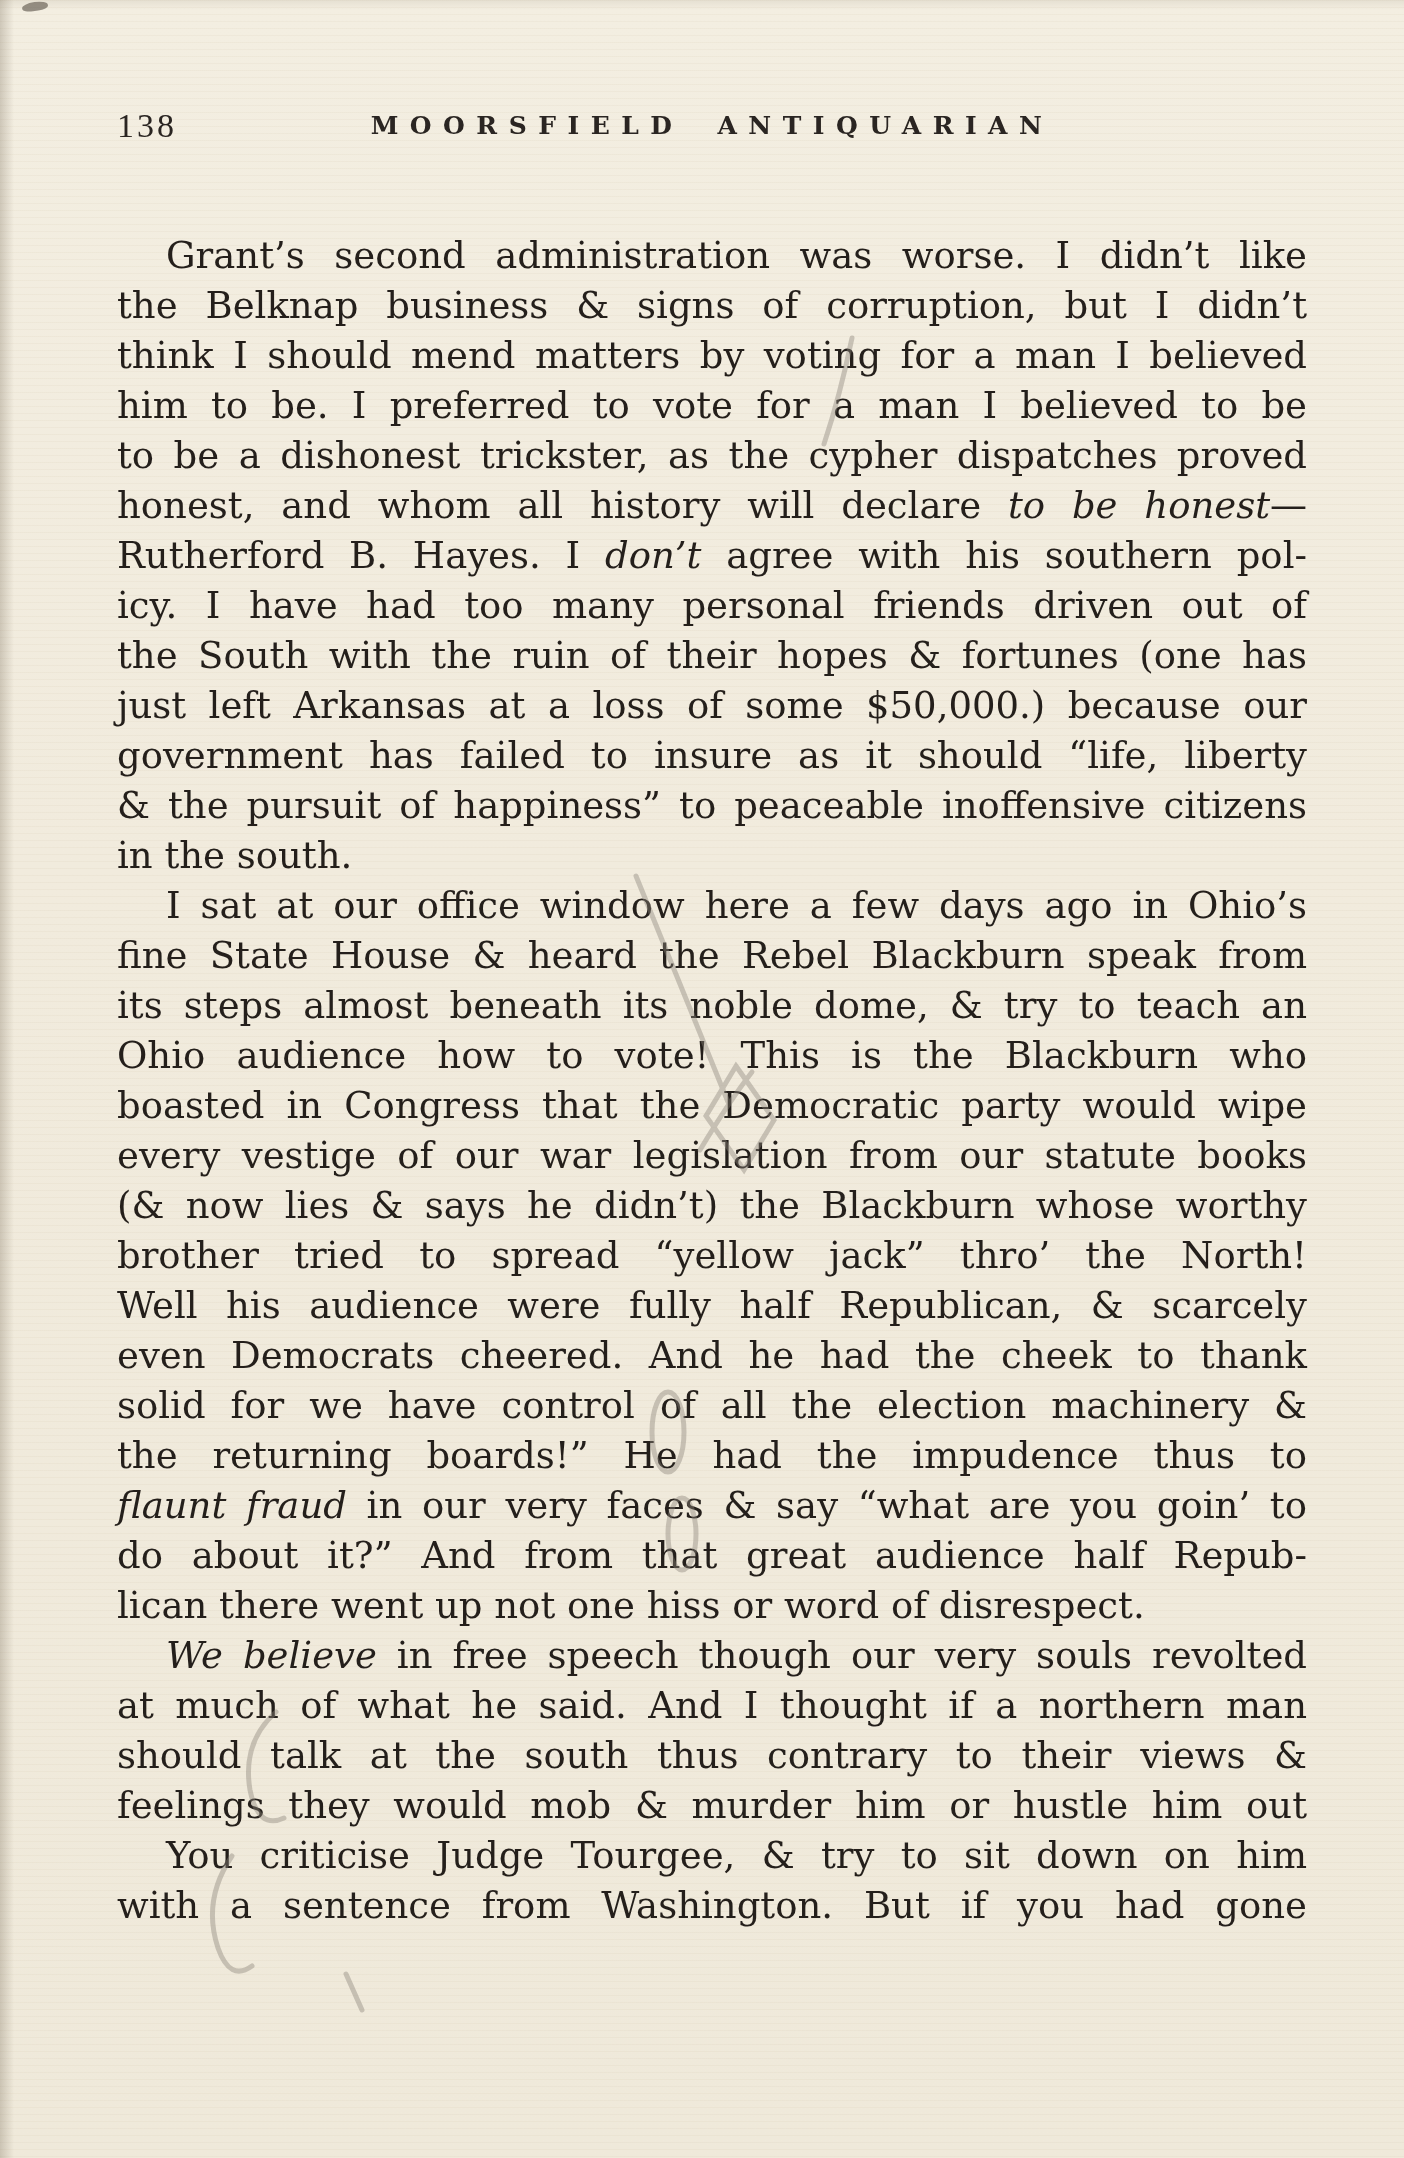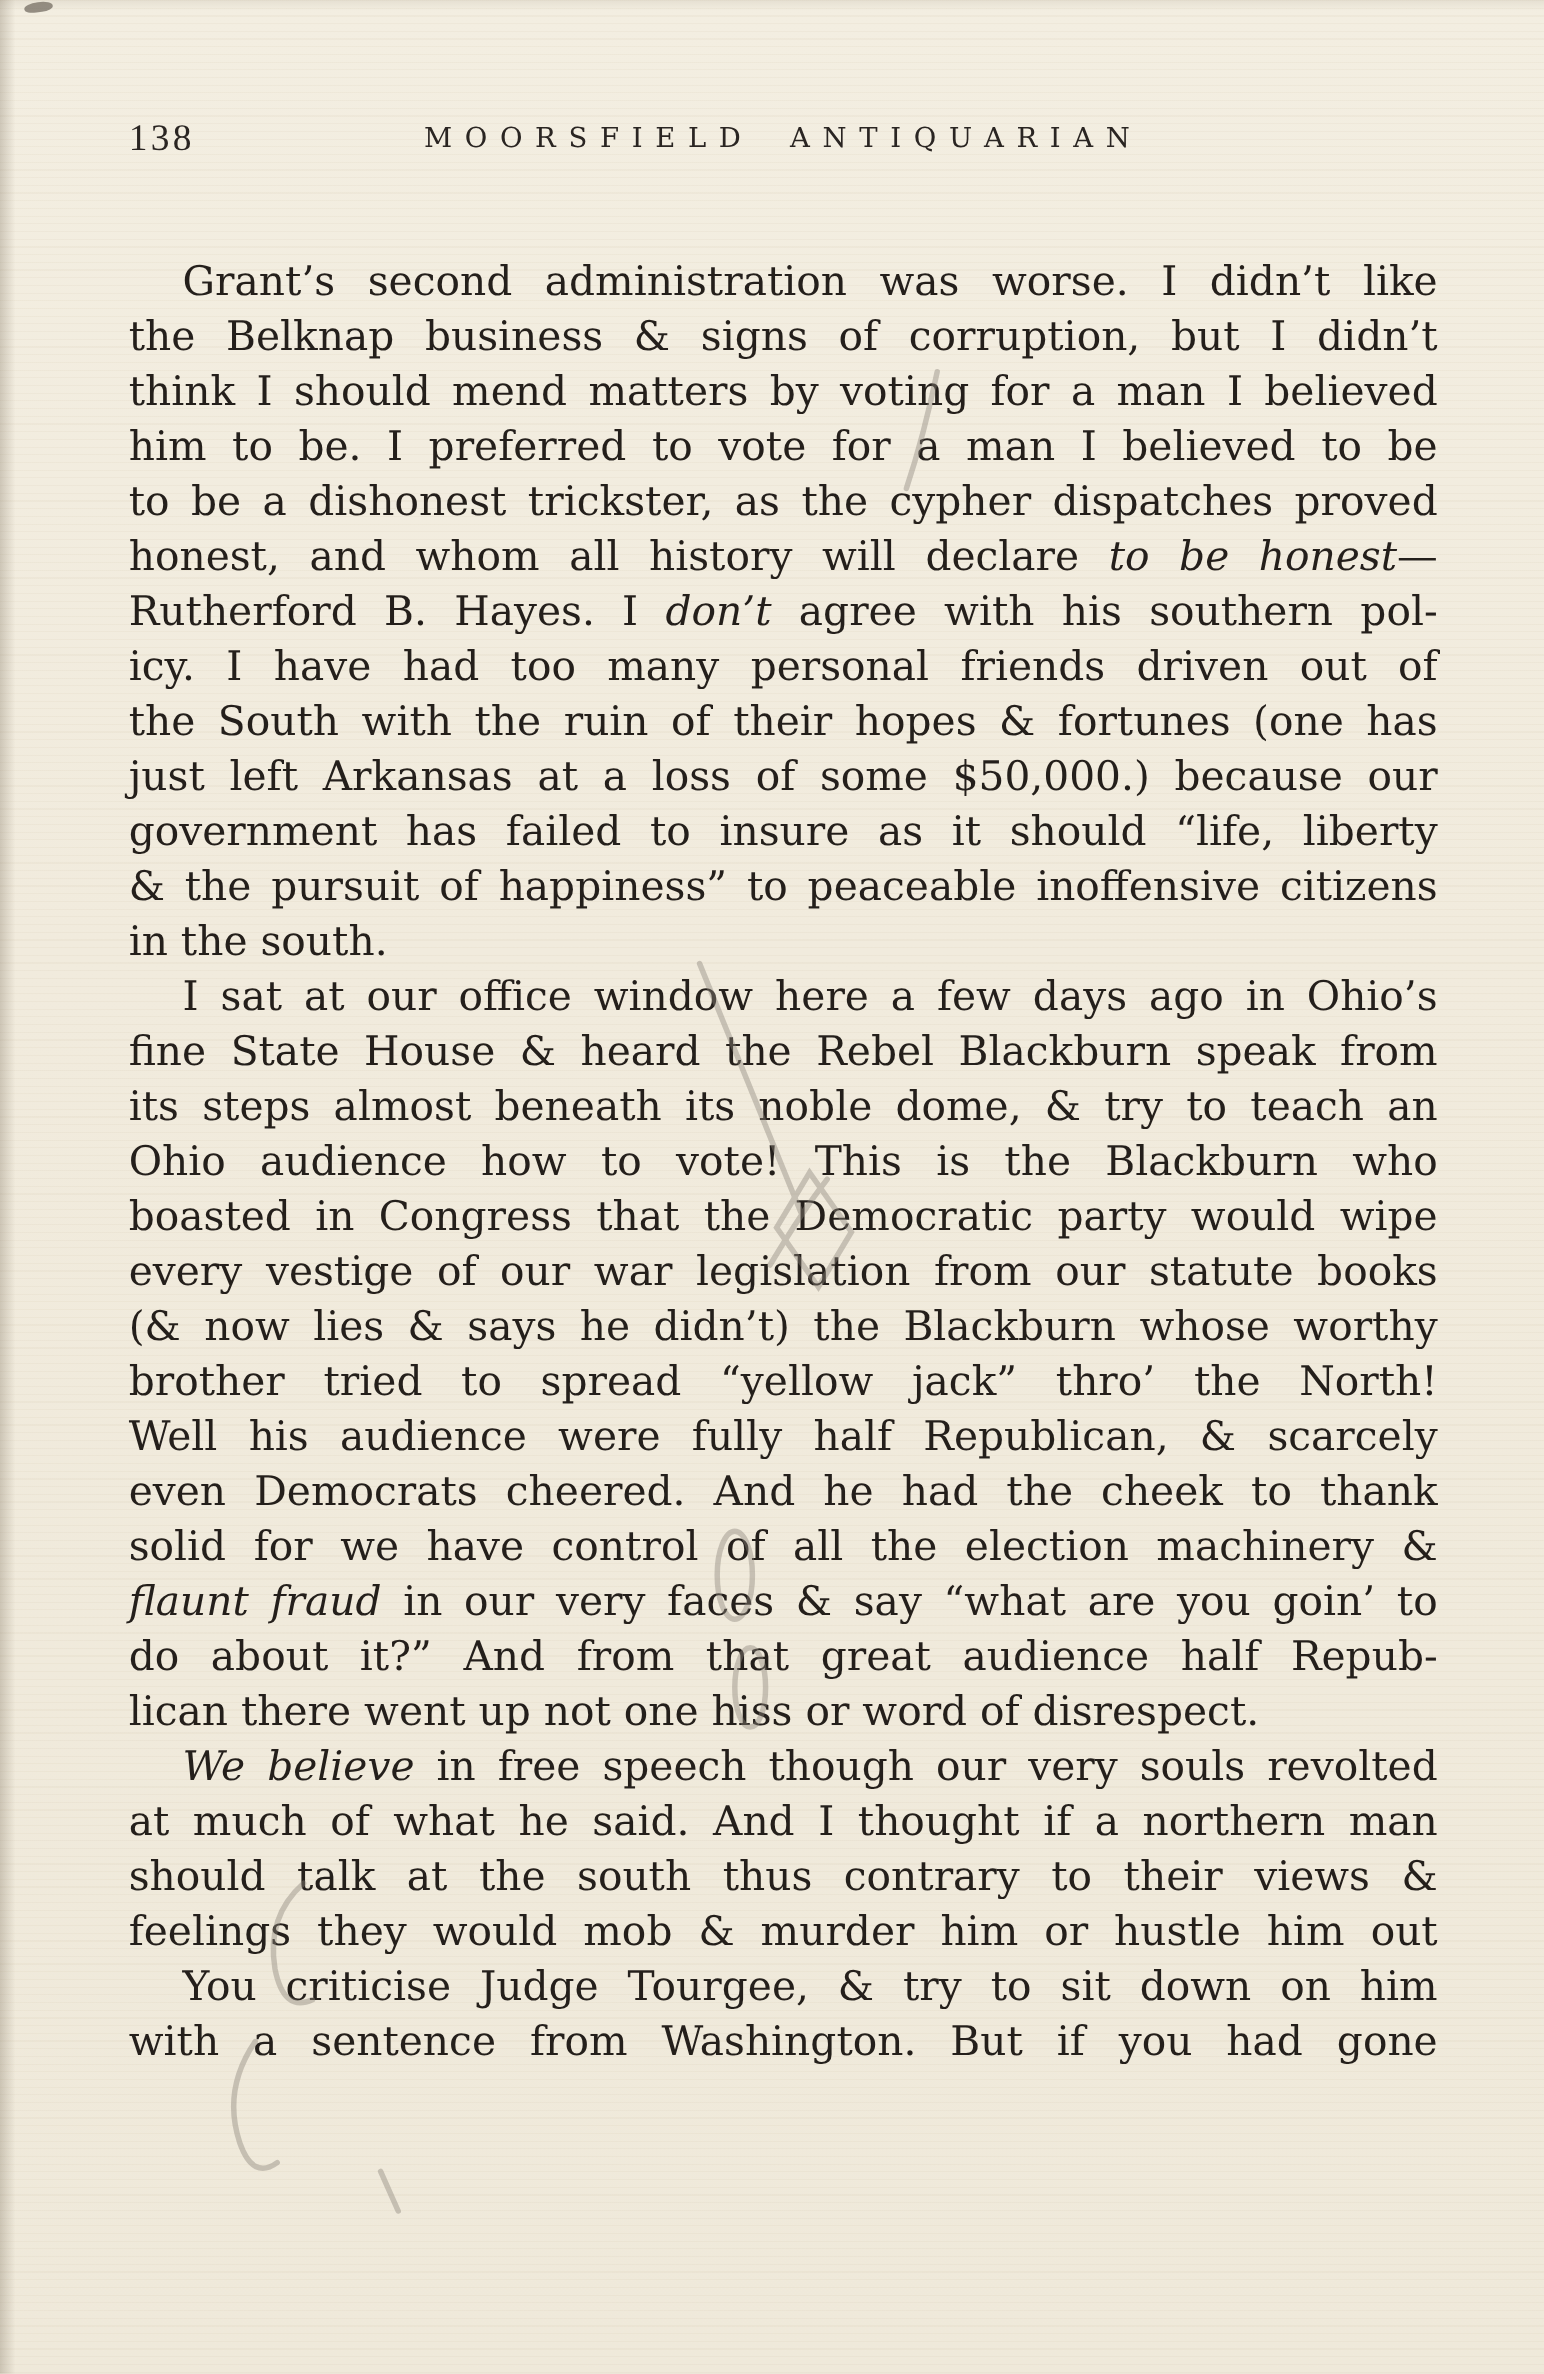--- a/index.html
+++ b/index.html
@@ -45,20 +45,21 @@
     color: #2a2522;
     font-family: Liberation Serif, serif;
   }
   .running-header {
     display: block;
     text-align: center;
     font-size: 25px; line-height: 40px;
     letter-spacing: 0.46em;
     word-spacing: 0.55em;
     color: #2a2522;
+    font-weight: bold;
   }
   .body-text {
     position: absolute;
     left: 117px; top: 231px;
     width: 1190px;
     font-size: 37px;
     line-height: 50px;
     color: #241f1b;
   }
   .para { margin: 0; }
@@ -116,20 +117,21 @@
         <div class="line">fine State House &amp; heard the Rebel Blackburn speak from</div>
         <div class="line">its steps almost beneath its noble dome, &amp; try to teach an</div>
         <div class="line">Ohio audience how to vote!  This is the Blackburn who</div>
         <div class="line">boasted in Congress that the Democratic party would wipe</div>
         <div class="line">every vestige of our war legislation from our statute books</div>
         <div class="line">(&amp; now lies &amp; says he didn’t) the Blackburn whose worthy</div>
         <div class="line">brother tried to spread “yellow jack” thro’ the North!</div>
         <div class="line">Well his audience were fully half Republican, &amp; scarcely</div>
         <div class="line">even Democrats cheered.  And he had the cheek to thank</div>
         <div class="line">solid for we have control of all the election machinery &amp;</div>
+        <div class="line">the returning boards!”  He had the impudence thus to</div>
         <div class="line"><i>flaunt fraud</i> in our very faces &amp; say “what are you goin’ to</div>
         <div class="line">do about it?”  And from that great audience half Repub-</div>
         <div class="line para-end">lican there went up not one hiss or word of disrespect.</div>
       </div>
       <div class="para">
         <div class="line indent"><i>We believe</i> in free speech though our very souls revolted</div>
         <div class="line">at much of what he said. And I thought if a northern man</div>
         <div class="line">should talk at the south thus contrary to their views &amp;</div>
         <div class="line">feelings they would mob &amp; murder him or hustle him out</div>
       </div>

